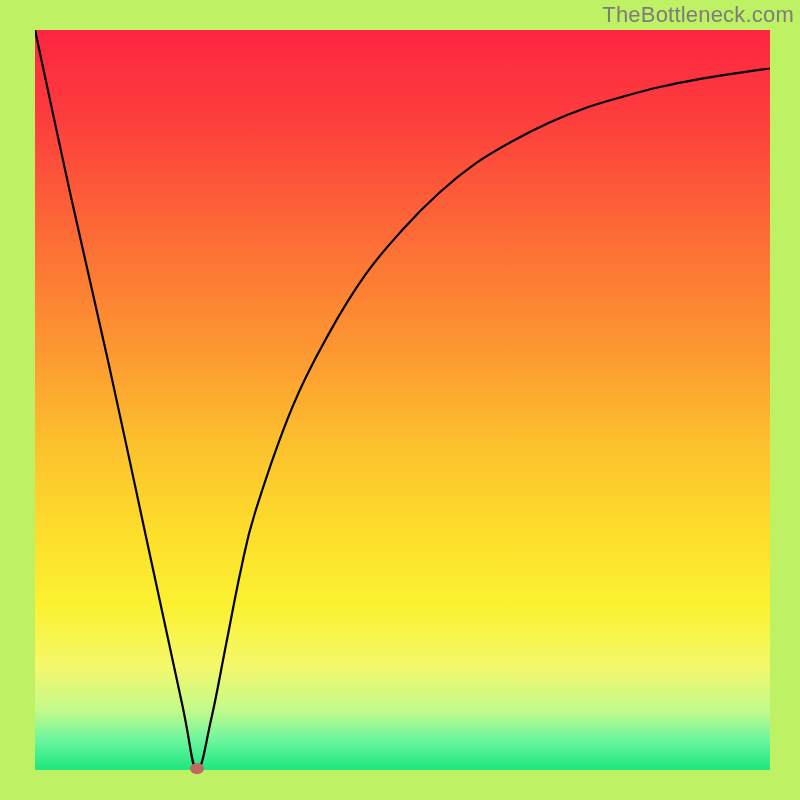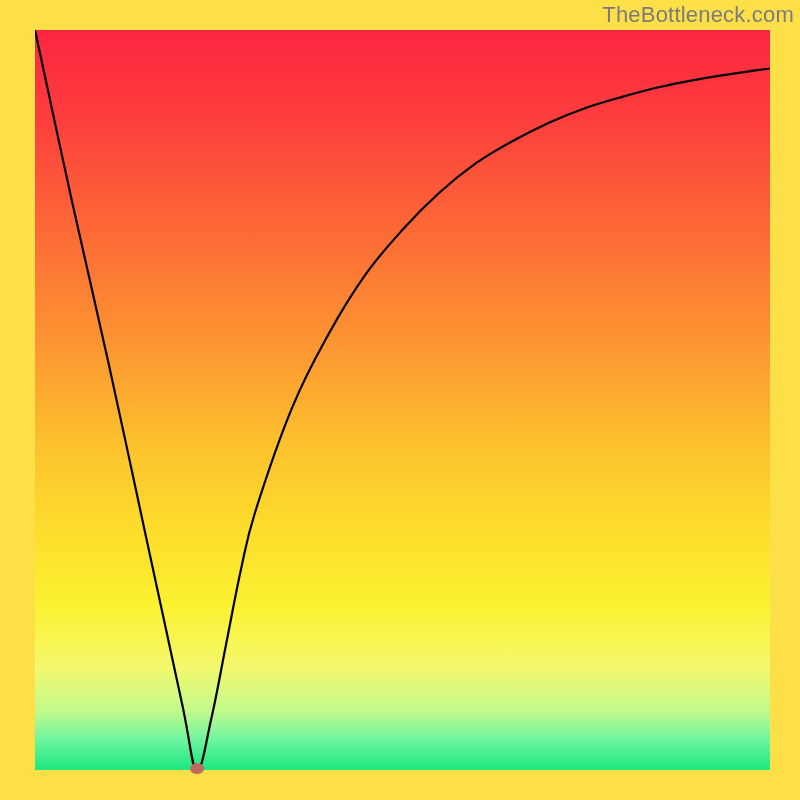--- a/index.html
+++ b/index.html
@@ -8,21 +8,21 @@
     width: 800px;
     height: 800px;
     overflow: hidden;
     background: #000;
     font-family: Arial, Helvetica, sans-serif;
   }
   .frame {
     position: relative;
     width: 800px;
     height: 800px;
-    background: #fde047;
+    background: #bef264;
   }
   .attribution {
     position: absolute;
     top: 2px;
     right: 6px;
     color: #7c7c7c;
     font-size: 22px;
     font-weight: 500;
     letter-spacing: 0.2px;
     z-index: 4;

